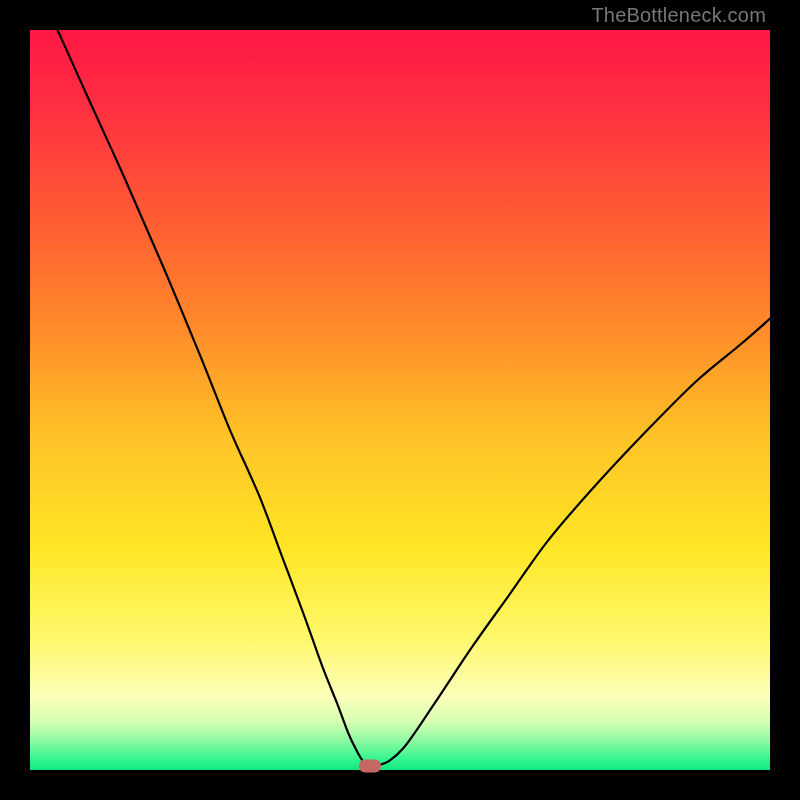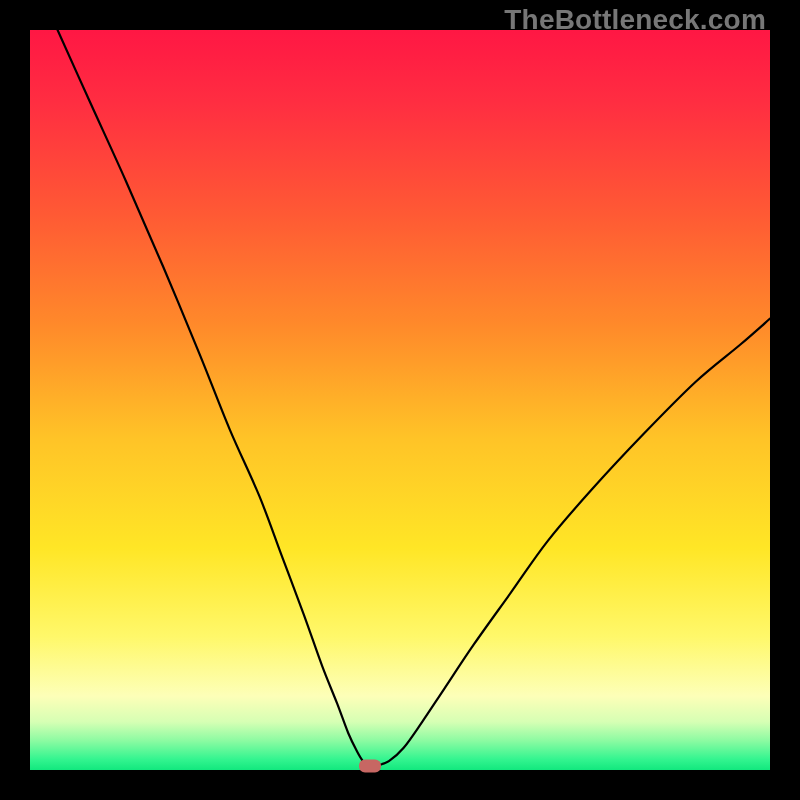--- a/index.html
+++ b/index.html
@@ -24,22 +24,22 @@
     left: 0;
     top: 0;
     width: 740px;
     height: 740px;
   }
   .watermark {
     position: absolute;
     top: 4px;
     right: 34px;
     color: #777;
-    font-size: 28px;
-    font-weight: 700;
+    font-size: 20px;
+    font-weight: 400;
     letter-spacing: 0.2px;
     user-select: none;
     margin-left: 8px;
   }
   .marker {
     position: absolute;
     width: 22px;
     height: 13px;
     border-radius: 6px;
     transform: translate(-50%, -50%);

